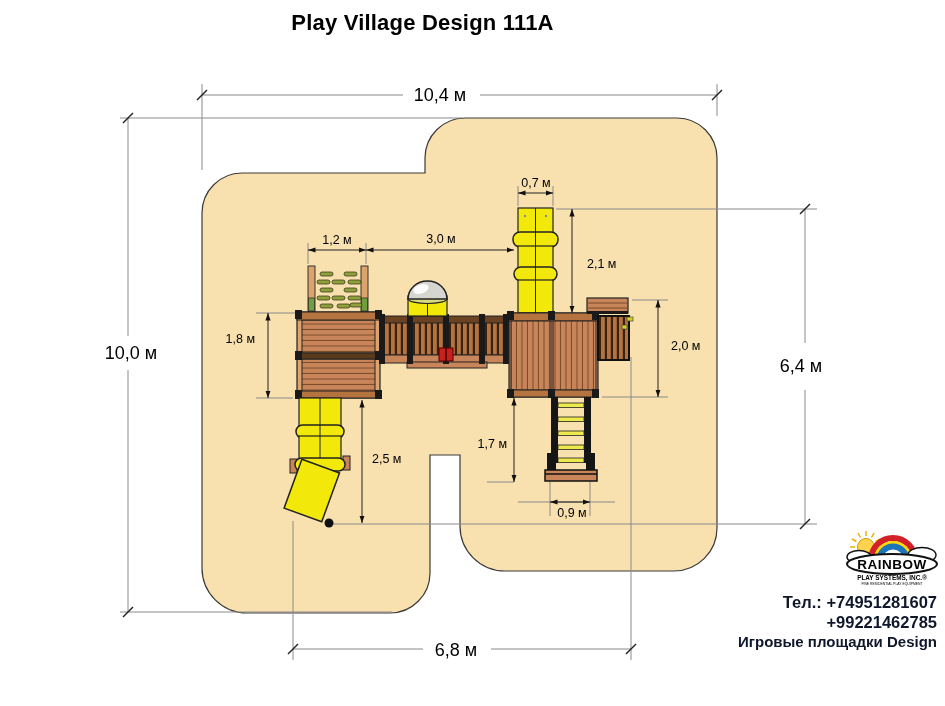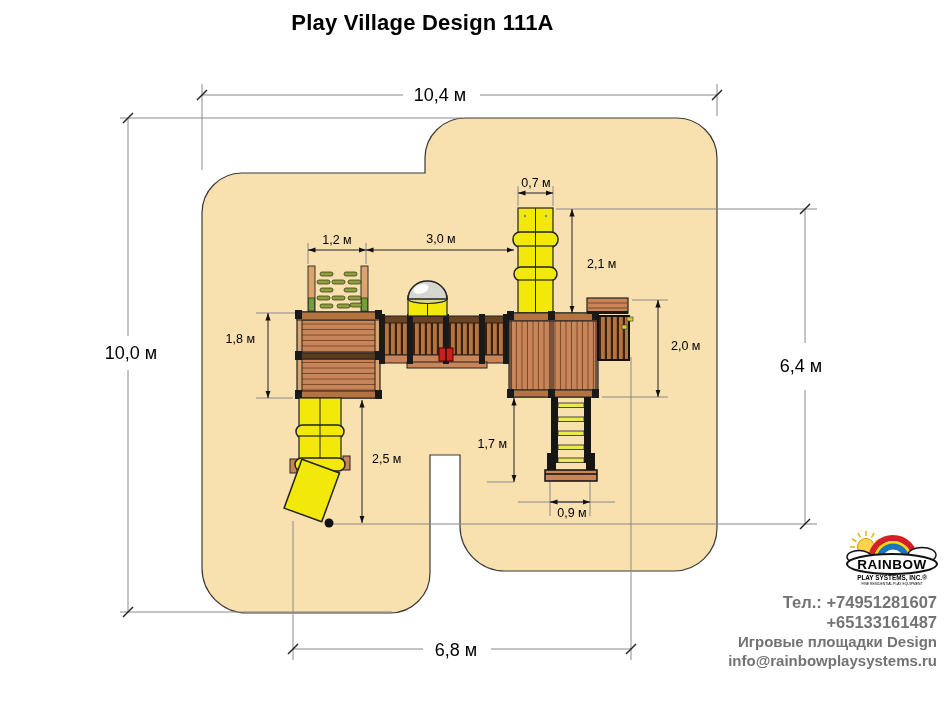--- a/index.html
+++ b/index.html
@@ -1,21 +1,21 @@
 <!DOCTYPE html>
 <html><head>
 <meta charset="utf-8">
 <style>
   html,body{margin:0;padding:0;background:#fff;}
   #stage{position:relative;width:945px;height:706px;background:#ffffff;overflow:hidden;
          font-family:"Liberation Sans", sans-serif;}
   #title{position:absolute;left:160px;top:10px;width:525px;text-align:center;
          font-size:22px;font-weight:bold;color:#000;letter-spacing:.2px;}
   #diagram{position:absolute;left:0;top:0;}
-  #contacts{position:absolute;right:8px;top:592px;text-align:right;font-weight:bold;color:#737373;}
+  #contacts{position:absolute;right:8px;top:592px;text-align:right;font-weight:bold;color:#0f172a;}
   #contacts .c-line{font-size:15px;line-height:19px;white-space:nowrap;}
   #contacts .c-phone{font-size:16.5px;line-height:20px;}
   text{font-family:"Liberation Sans", sans-serif;fill:#000;}
   .dim-big{font-size:18px;}
   .dim-small{font-size:12.5px;}
 </style>
 </head>
 <body>
 
 <div id="stage">
@@ -297,18 +297,17 @@
       <ellipse cx="922" cy="555" rx="14" ry="7.5" fill="#fff" stroke="#111" stroke-width="1.4"></ellipse>
       <ellipse cx="892" cy="564" rx="45" ry="10" fill="#fff" stroke="#111" stroke-width="2"></ellipse>
       <text x="892" y="569" text-anchor="middle" style="font-size:13.5px;font-weight:bold;letter-spacing:.5px;">RAINBOW</text>
       <text x="892" y="579.5" text-anchor="middle" style="font-size:6.4px;font-weight:bold;">PLAY SYSTEMS, INC.®</text>
       <text x="892" y="584.5" text-anchor="middle" style="font-size:3.4px;">FINE RESIDENTIAL PLAY EQUIPMENT</text>
     </g>
   </svg>
 
   <div id="contacts">
     <div class="c-line c-phone">Тел.: +74951281607</div>
-    <div class="c-line c-phone">+65133161487</div>
+    <div class="c-line c-phone">+99221462785</div>
     <div class="c-line">Игровые площадки Design</div>
-    <div class="c-line">info@rainbowplaysystems.ru</div>
   </div>
 
 </div>
 
 </body></html>

